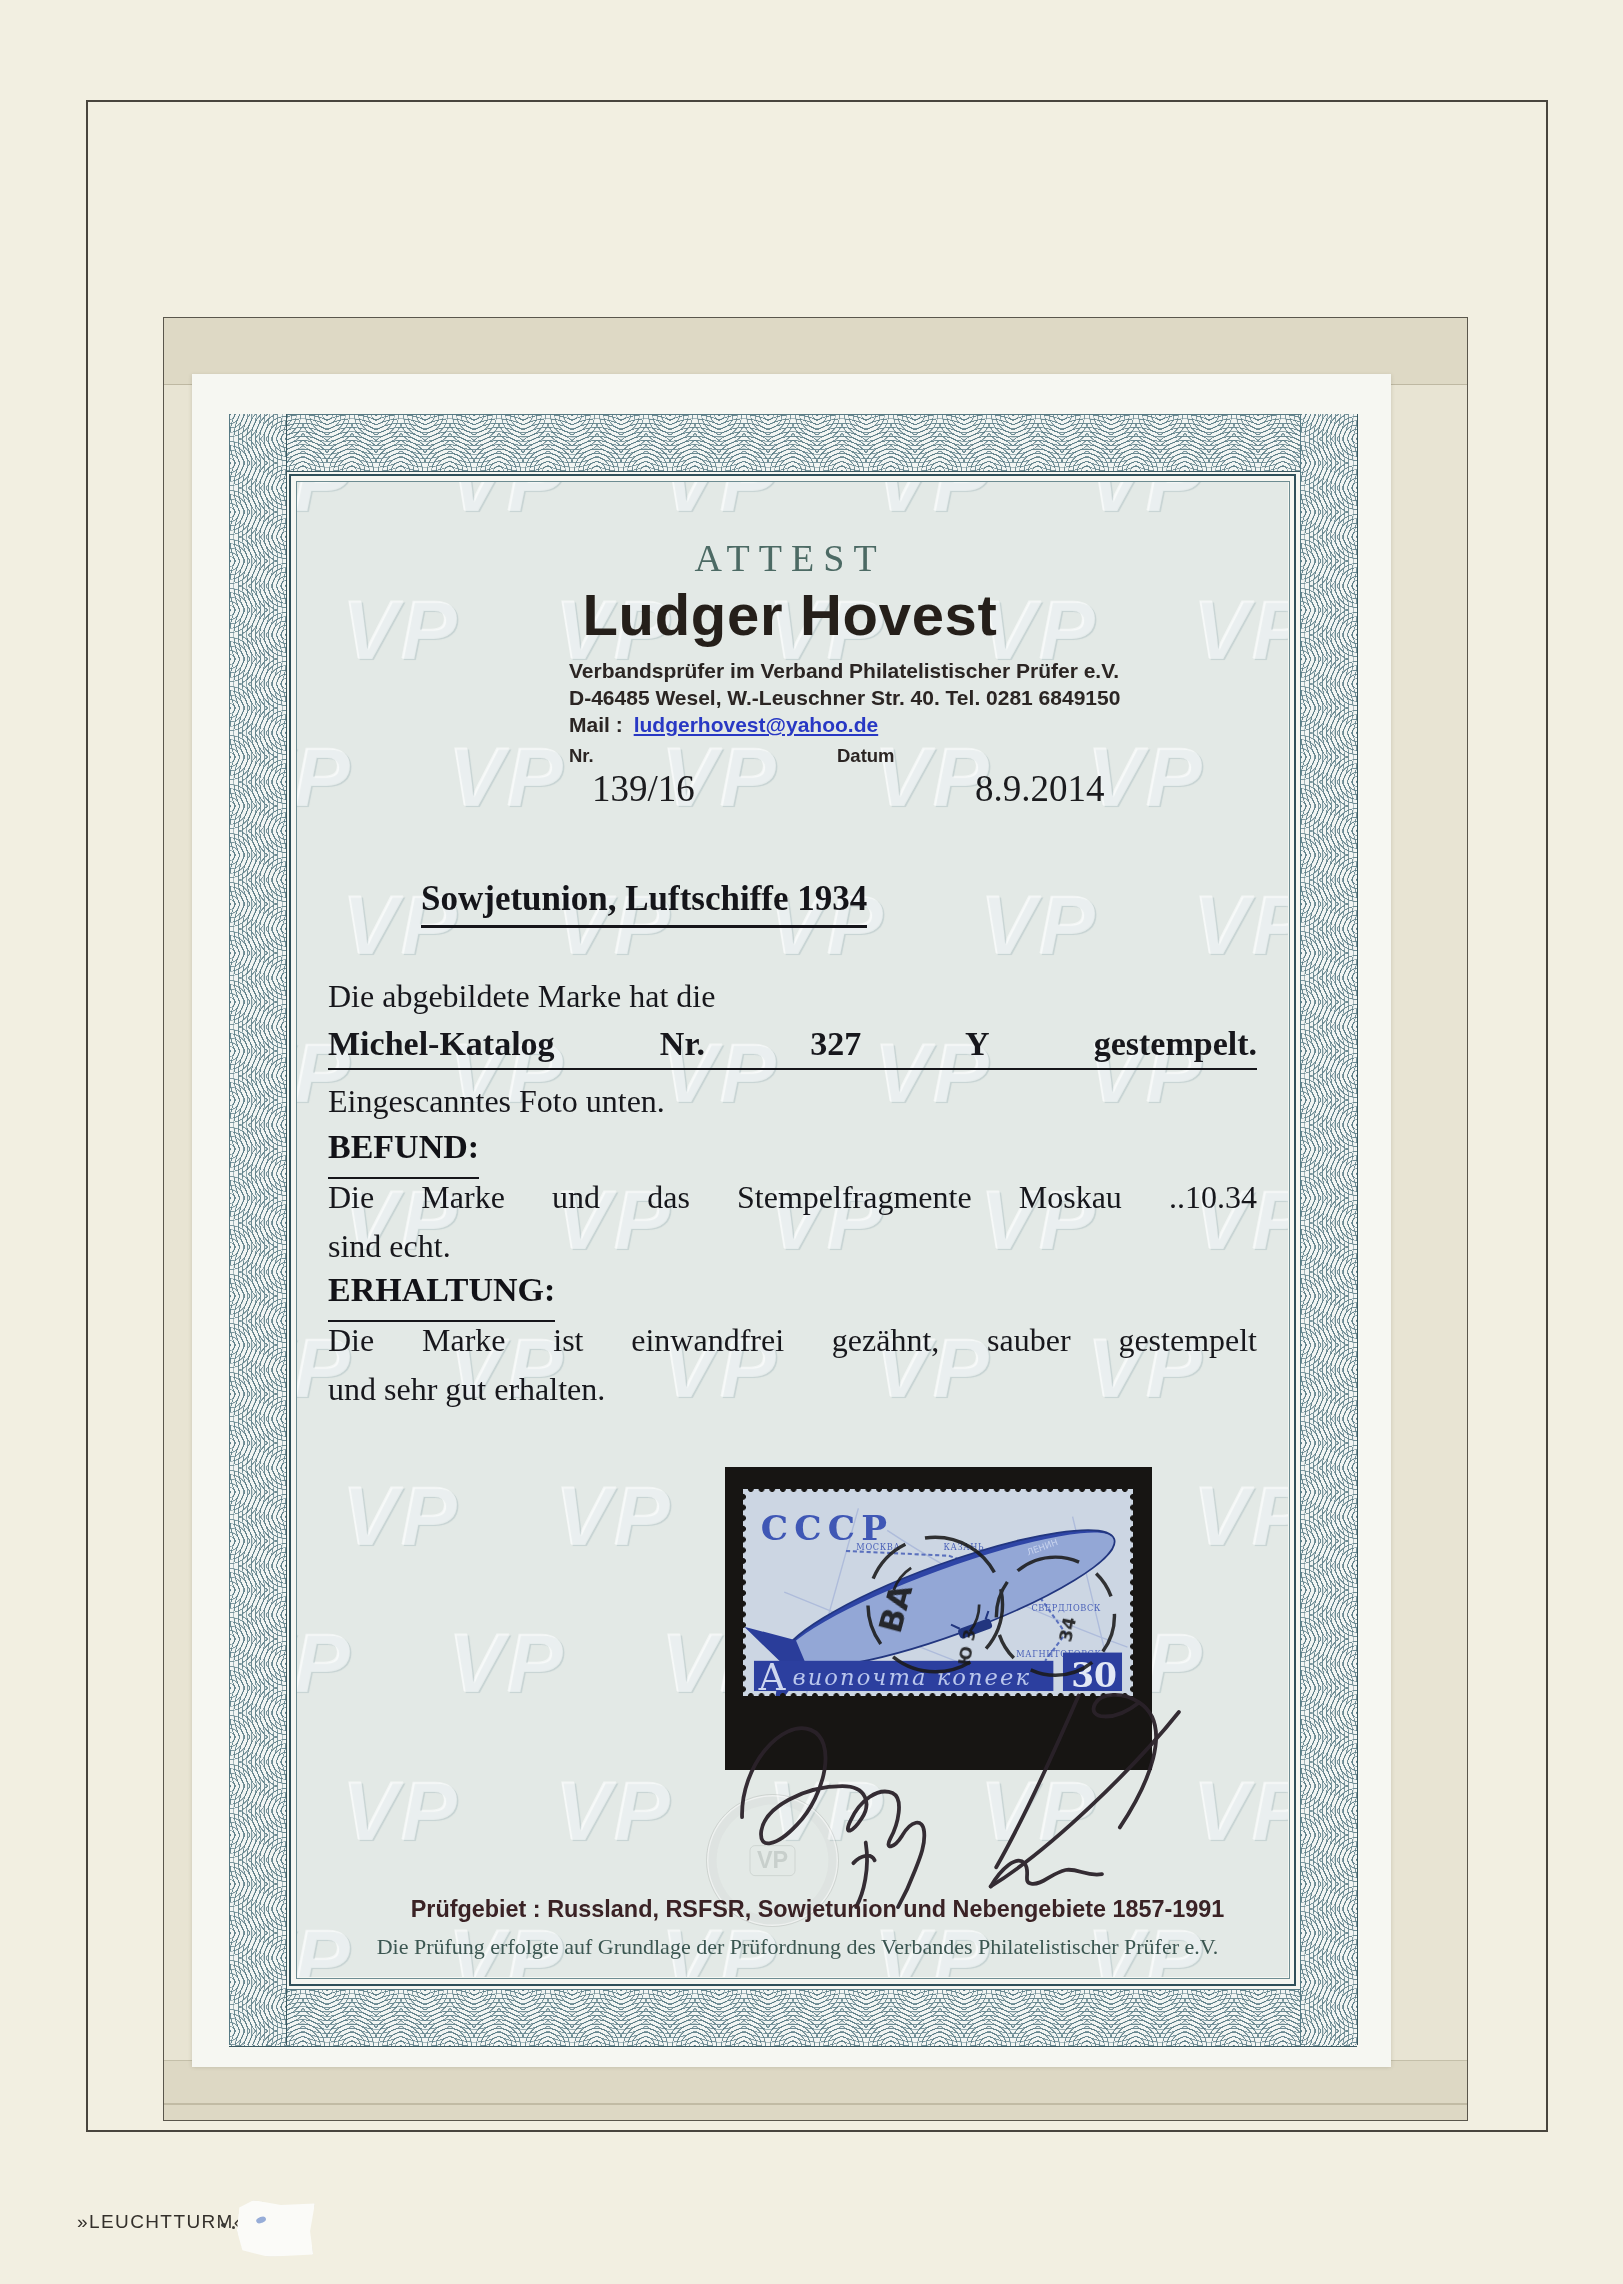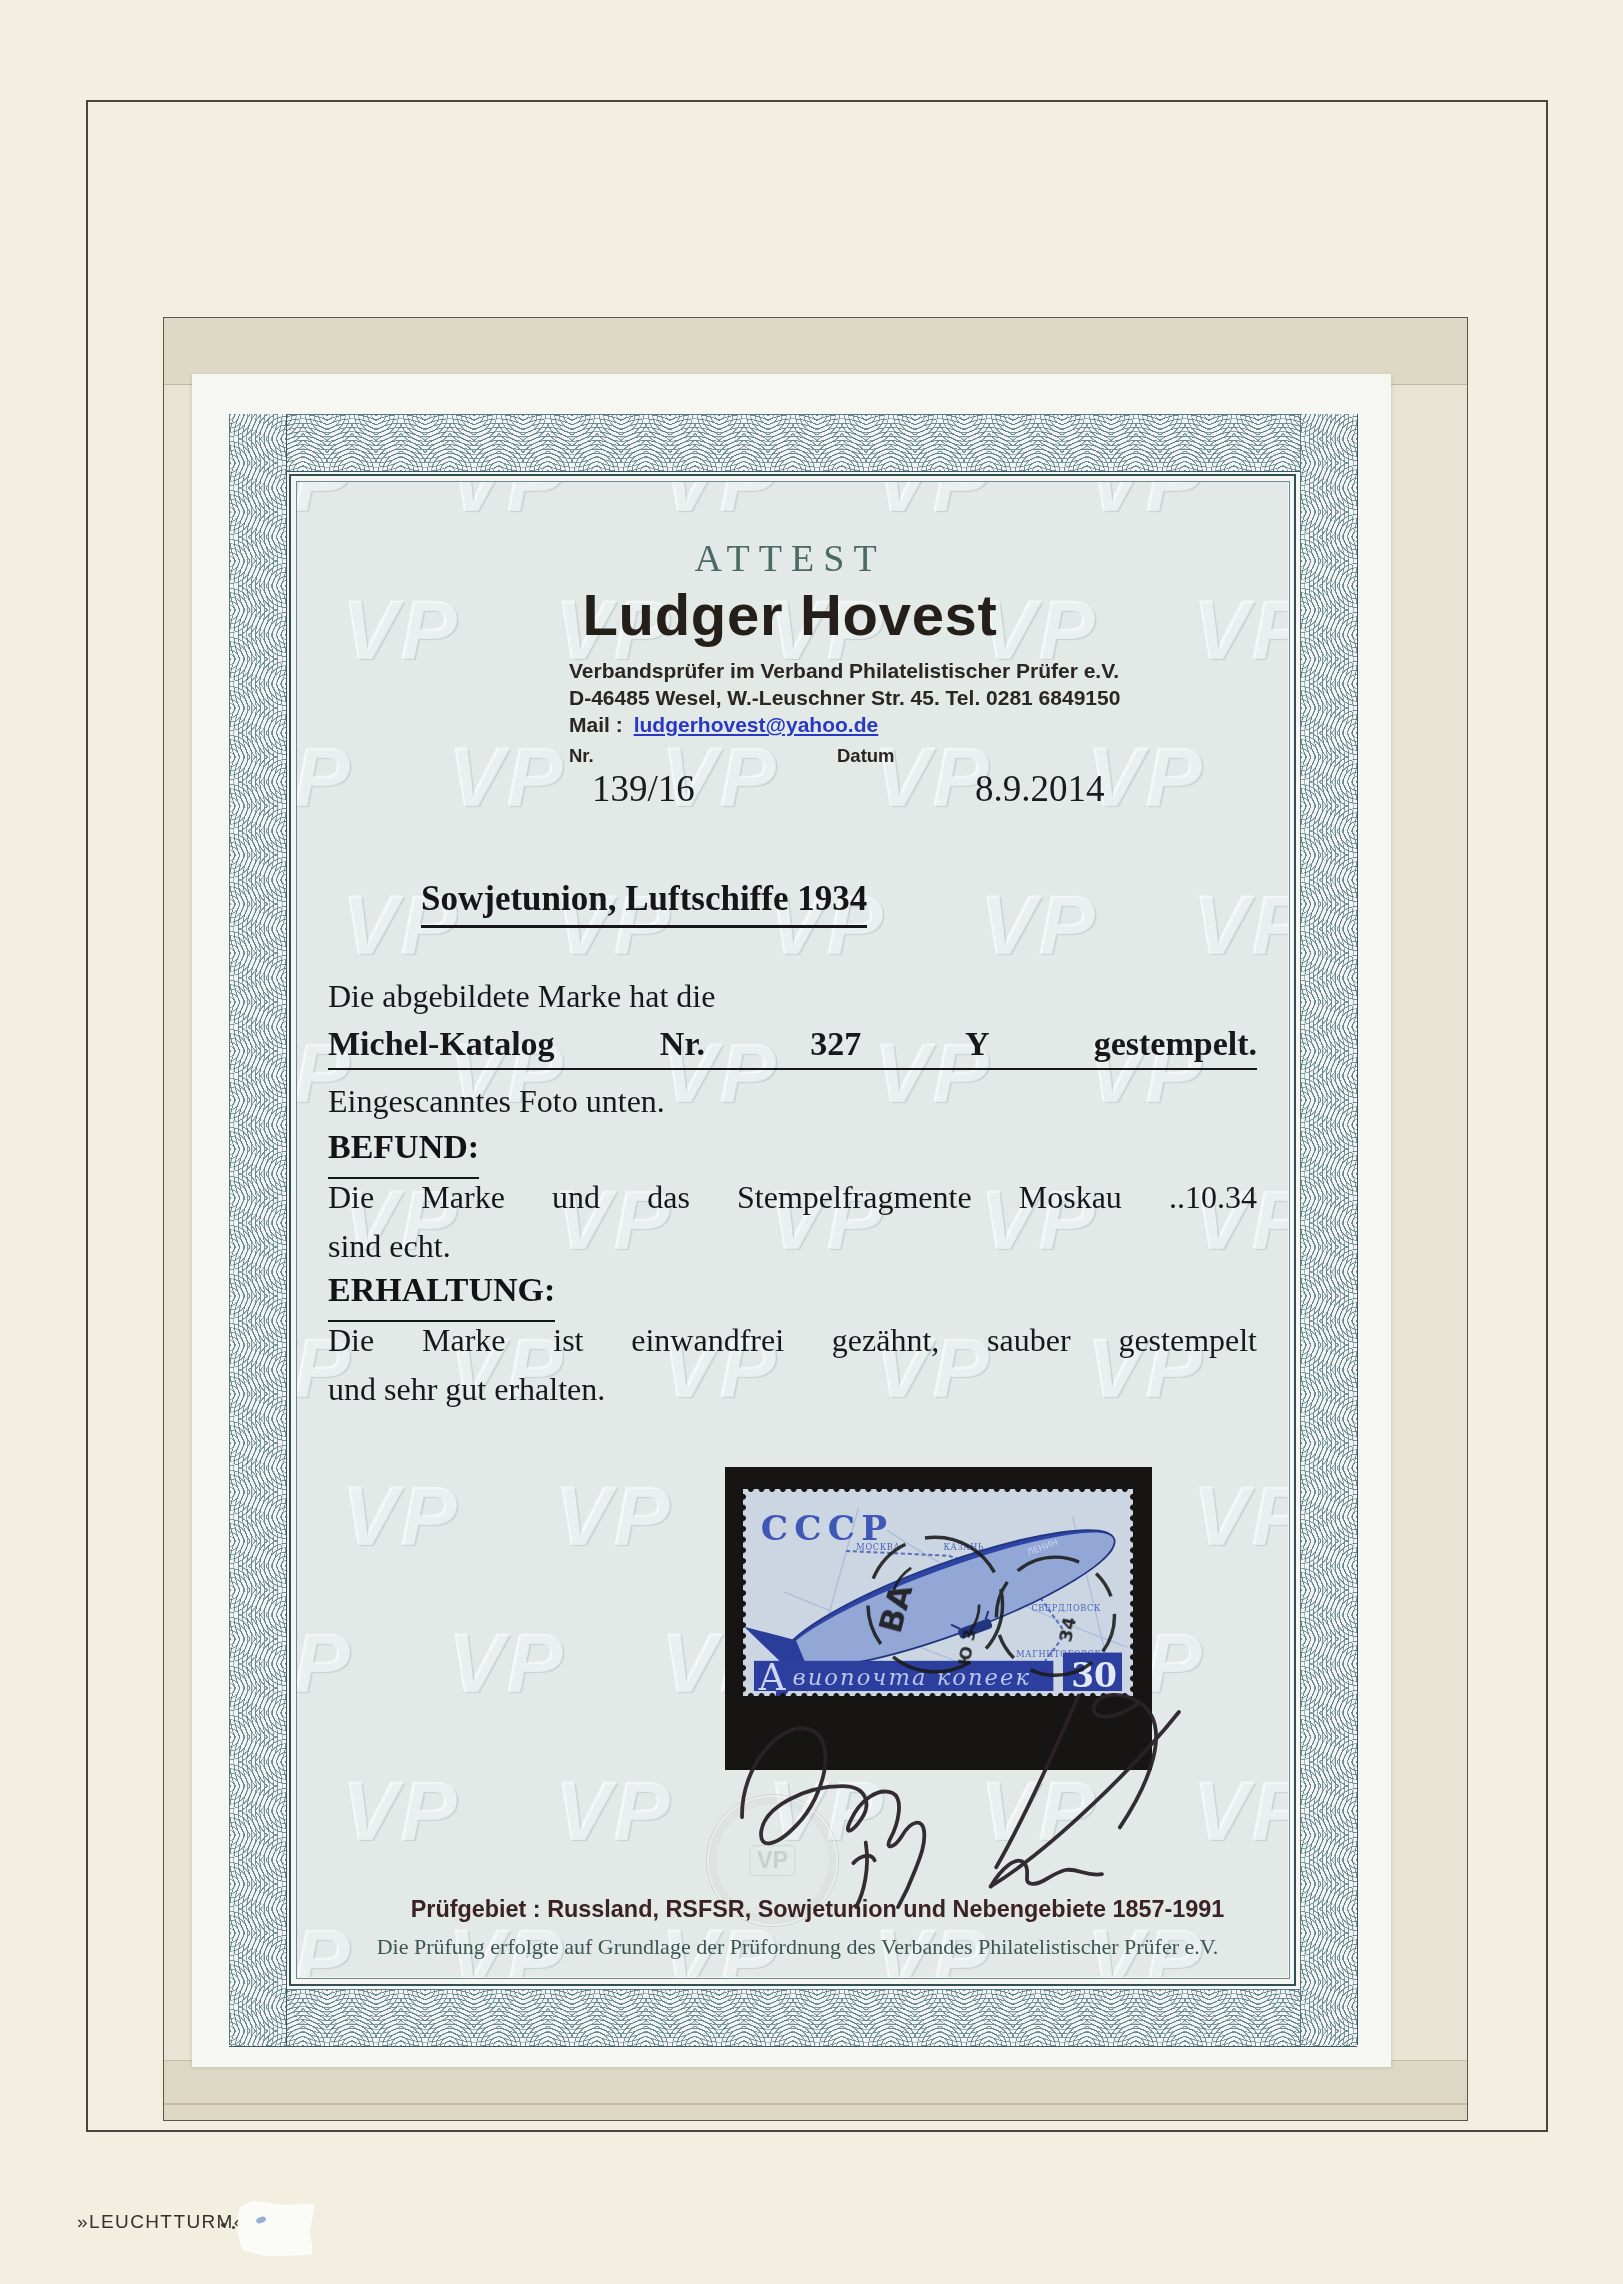--- a/index.html
+++ b/index.html
@@ -175,21 +175,21 @@
         <span class="wm" style="left: 151px; top: 1429px;">VP</span>
         <span class="wm" style="left: 364px; top: 1429px;">VP</span>
         <span class="wm" style="left: 577px; top: 1429px;">VP</span>
         <span class="wm" style="left: 790px; top: 1429px;">VP</span>
       </div>
   </div>
 
   <div id="attest-heading" class="abs">ATTEST</div>
   <div id="examiner-name" class="abs">Ludger Hovest</div>
   <div id="role-line" class="abs hdr-small">Verbandsprüfer im Verband Philatelistischer Prüfer e.V.</div>
-  <div id="address-line" class="abs hdr-small">D-46485 Wesel, W.-Leuschner Str. 45. Tel. 0281 6849150</div>
+  <div id="address-line" class="abs hdr-small">D-46485 Wesel, W.-Leuschner Str. 40. Tel. 0281 6849150</div>
   <div id="mail-row" class="abs hdr-small">
     <span>Mail :</span><span id="mail-link">ludgerhovest@yahoo.de</span>
   </div>
   <div id="nr-label" class="abs nd-label">Nr.</div>
   <div id="datum-label" class="abs nd-label">Datum</div>
   <div id="nr-value" class="abs nd-value">139/16</div>
   <div id="datum-value" class="abs nd-value">8.9.2014</div>
 
   <div id="subject-title" class="abs">Sowjetunion, Luftschiffe 1934</div>
 

